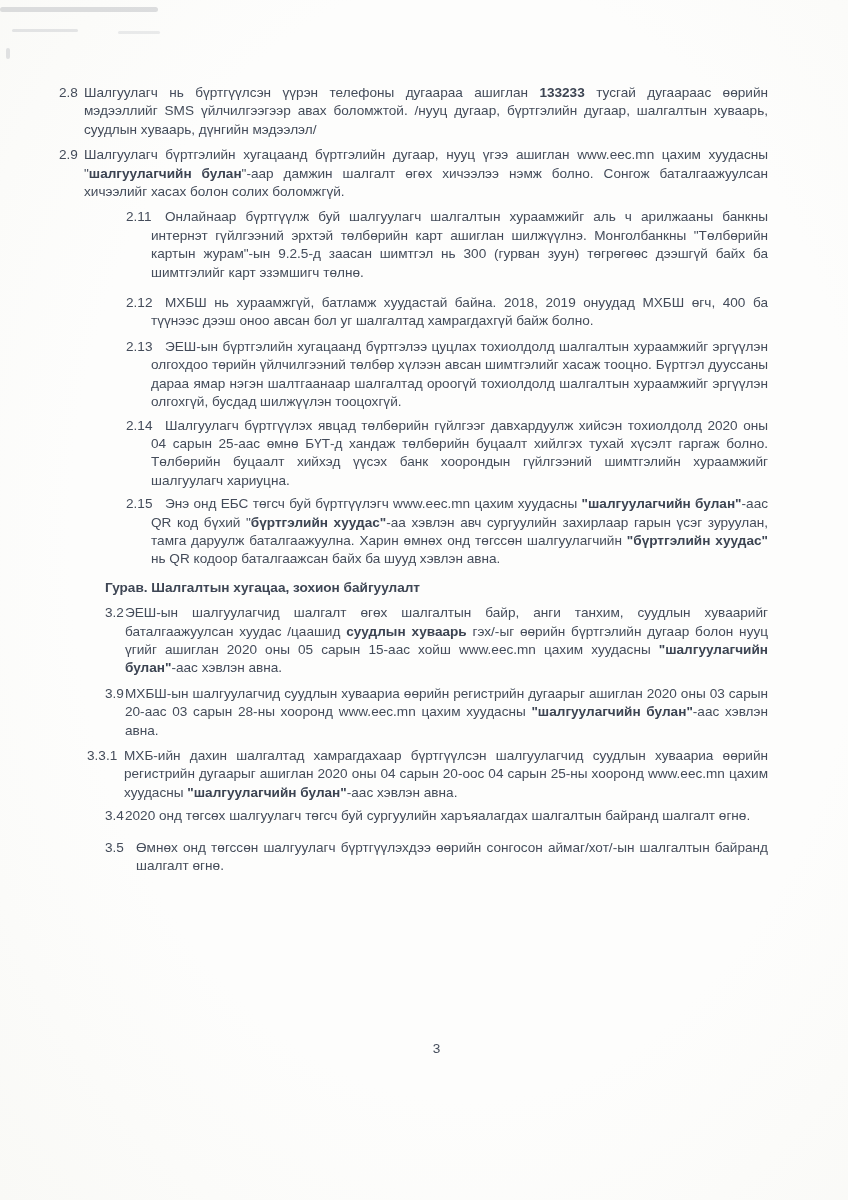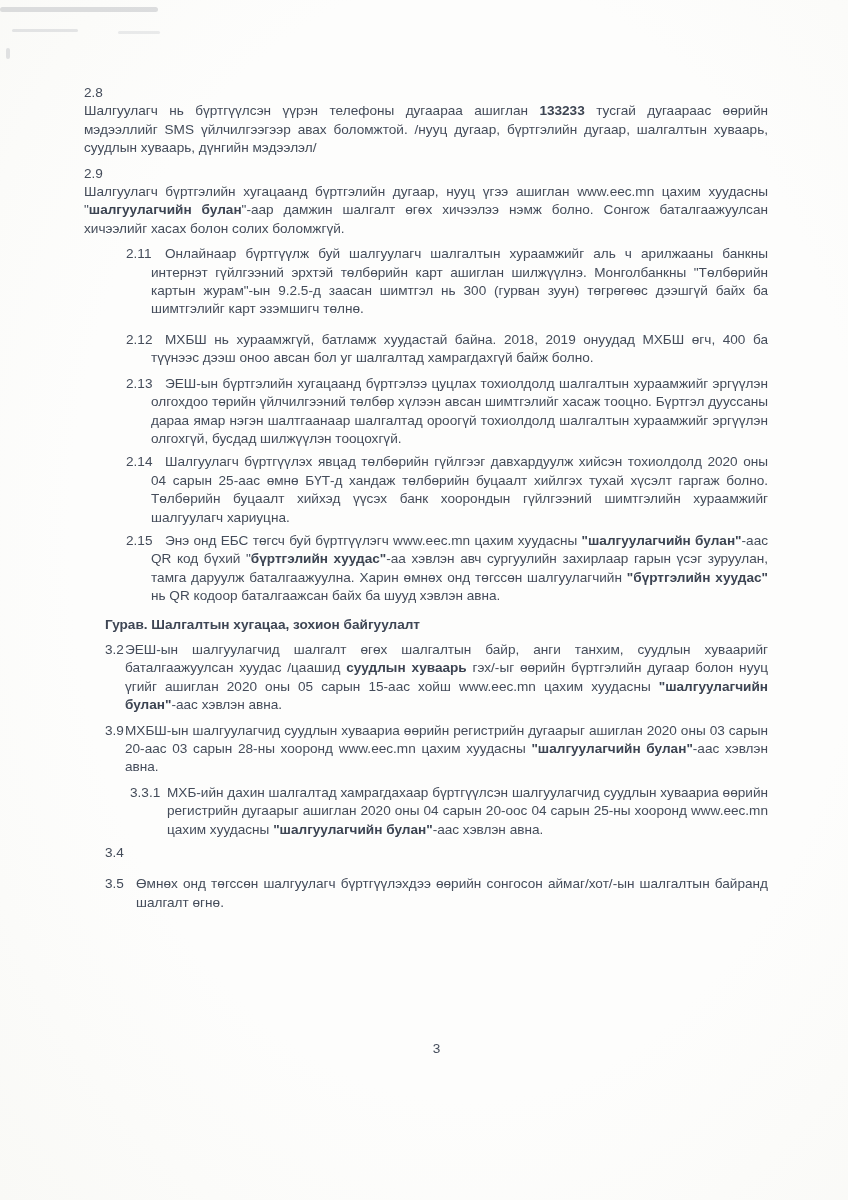--- a/index.html
+++ b/index.html
@@ -39,28 +39,28 @@
   .para.sp-l { margin-top: 12px; }
   .pnum {
     flex: 0 0 auto;
     white-space: nowrap;
   }
   .ptext {
     flex: 1 1 auto;
     text-align: justify;
   }
   
-  .lv-a { padding-left: 84px; flex-direction: column; }
+  .lv-a { padding-left: 59px; }
   .lv-a .pnum { width: 25px; }
   .lv-b { padding-left: 126px; }
   .lv-b .pnum { width: 25px; }
   .lv-b .ptext { text-indent: 14px; }
   .lv-c { padding-left: 105px; }
   .lv-c .pnum { width: 20px; }
-  .lv-d { padding-left: 113px; margin-left: 17px; }
+  .lv-d { padding-left: 87px; }
   .lv-d .pnum { width: 37px; }
   .section-heading {
     margin: 10px 80px 4px 105px;
     font-weight: 700;
     color: #3e4654;
   }
   .seg-bold { font-weight: 700; color: #3c4452; }
   .seg-underline { text-underline-offset: 2px; }
   .page-number {
     position: absolute;
@@ -123,20 +123,21 @@
       <div class="para lv-c">
         <span class="pnum">3.9</span>
         <span class="ptext"><span class="seg">МХБШ-ын шалгуулагчид суудлын хуваариа өөрийн регистрийн дугаарыг ашиглан 2020 оны 03 сарын 20-аас 03 сарын 28-ны хооронд </span><span class="seg-underline">www.eec.mn</span><span class="seg"> цахим хуудасны </span><span class="seg-bold">"шалгуулагчийн булан"</span><span class="seg">-аас хэвлэн авна.</span></span>
       </div>
       <div class="para lv-d">
         <span class="pnum">3.3.1</span>
         <span class="ptext"><span class="seg">МХБ-ийн дахин шалгалтад хамрагдахаар бүртгүүлсэн шалгуулагчид суудлын хуваариа  өөрийн регистрийн дугаарыг ашиглан 2020 оны 04 сарын 20-оос 04 сарын 25-ны хооронд </span><span class="seg-underline">www.eec.mn</span><span class="seg">  цахим хуудасны </span><span class="seg-bold">"шалгуулагчийн булан"</span><span class="seg">-аас хэвлэн авна.</span></span>
       </div>
       <div class="para lv-c sp-s">
         <span class="pnum">3.4</span>
+        <span class="ptext"><span class="seg">2020 онд төгсөх шалгуулагч төгсч буй сургуулийн харъяалагдах шалгалтын байранд шалгалт өгнө.</span></span>
       </div>
       <div class="para lv-c sp-m">
         <span class="pnum">3.5</span>
         <span class="ptext"><span class="seg">Өмнөх онд төгссөн шалгуулагч бүртгүүлэхдээ өөрийн сонгосон аймаг/хот/-ын шалгалтын байранд шалгалт өгнө.</span></span>
       </div>
     </div>
 
   <div class="page-number">3</div>
 </div>
 

